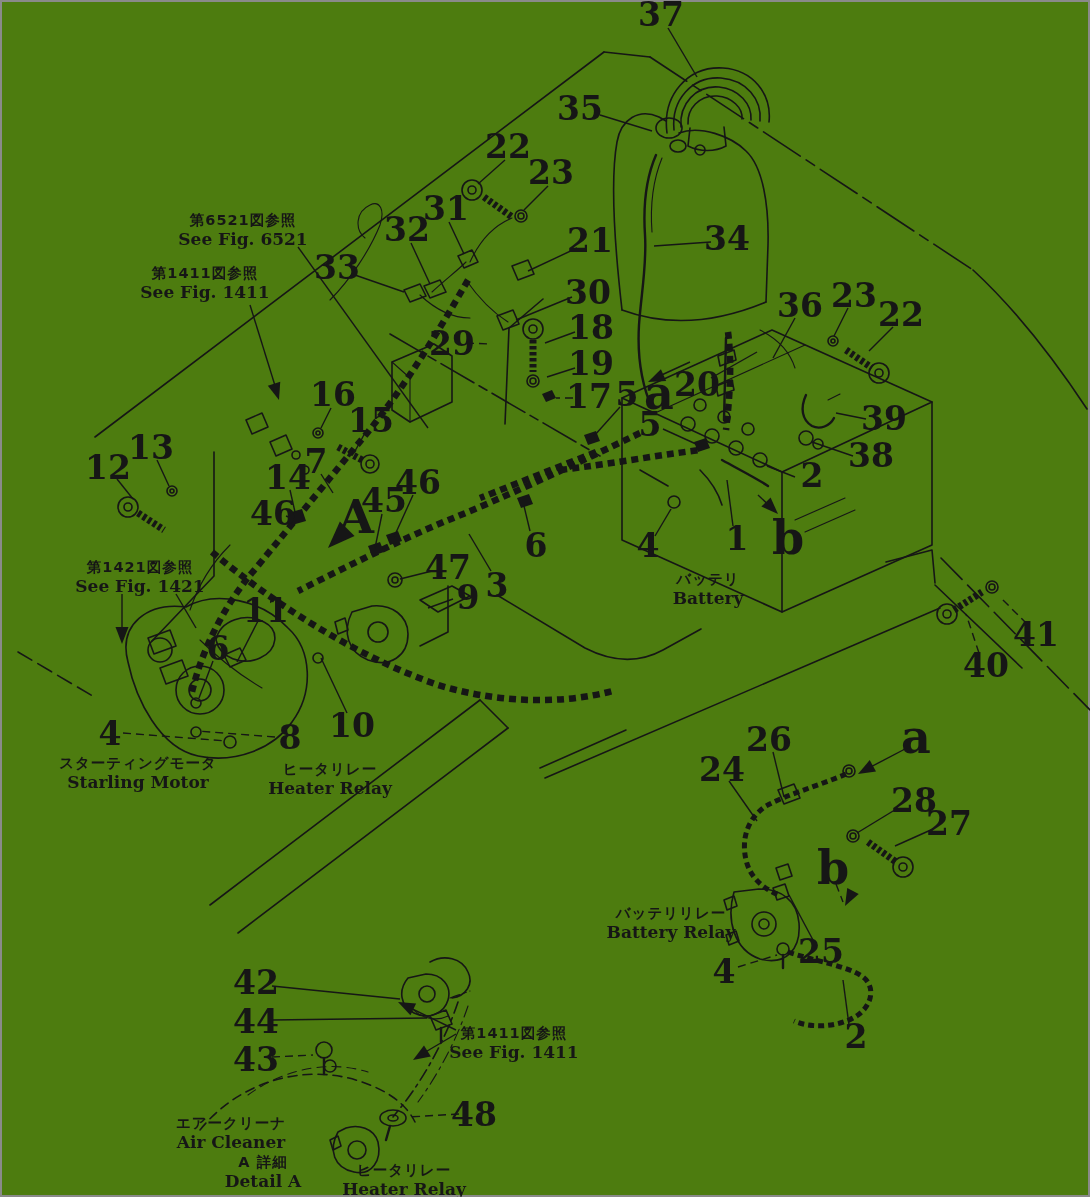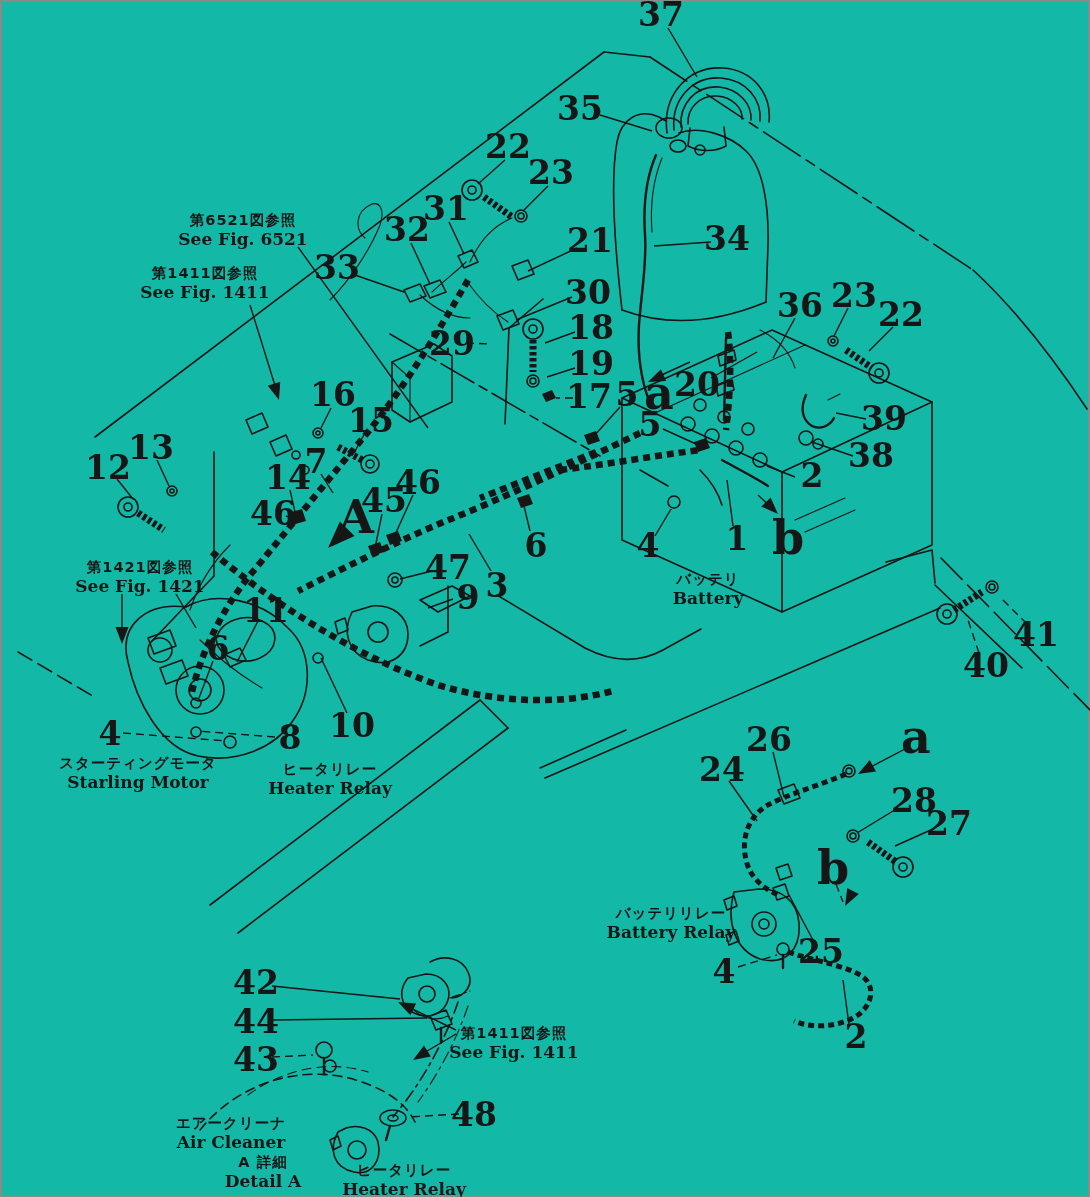--- a/index.html
+++ b/index.html
@@ -1,19 +1,19 @@
 <!DOCTYPE html>
 <html><head>
 <meta charset="utf-8">
 <style>
   html,body{margin:0;padding:0;background:#e8e8e8;}
   .stage{
     position:relative;
     width:1090px;height:1197px;
-    background:#14b8a6;
+    background:#4d7c0f;
     box-shadow: inset 0 0 0 2px #8a8a8a;
     overflow:hidden;
     font-family:"DejaVu Serif", serif;
   }
   svg{display:block;}
   .art{stroke:#161616;fill:none;stroke-width:1.6;stroke-linecap:round;stroke-linejoin:round;}
   .thin{stroke-width:1.1;}
   .thick{stroke-width:2.4;}
   .braid{stroke:#161616;fill:none;stroke-width:6.5;stroke-dasharray:7 5;stroke-linecap:butt;}
   .wirebraid{stroke:#161616;fill:none;stroke-width:5;stroke-dasharray:6 4;stroke-linecap:butt;}

